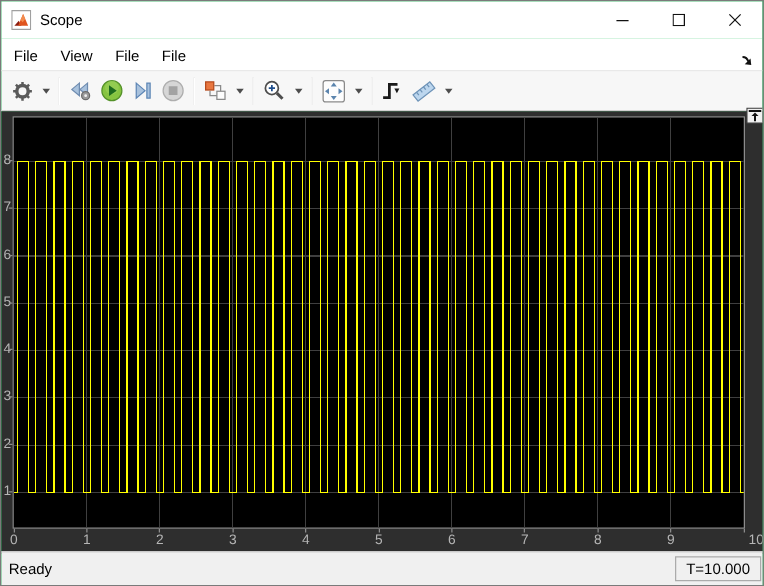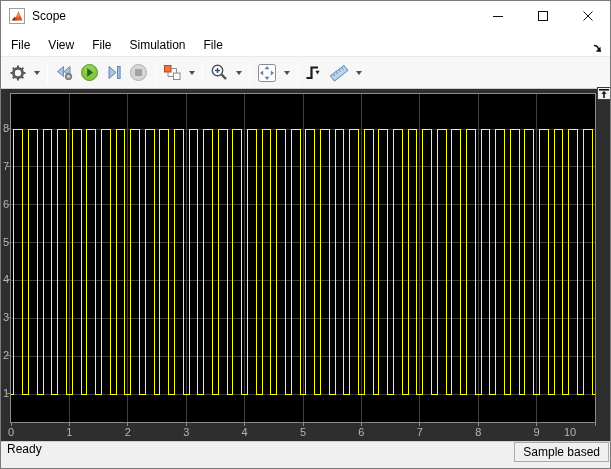--- a/index.html
+++ b/index.html
@@ -34,21 +34,21 @@
   .axes svg { position: absolute; left: 0; top: 0; }
   .xtick { position: absolute; top: 337px; transform: translateX(-50%); font-size: 11px; color: #b5b5b5; }
   .ytick { position: absolute; left: 0; width: 8px; text-align: right; transform: translateY(-50%); font-size: 11px; color: #b5b5b5; }
   .xmark { position: absolute; width: 1px; height: 3px; top: 334px; background: #8c8c8c; }
   .ymark { position: absolute; width: 3px; height: 1px; left: 6px; background: #8c8c8c; }
   .panel-btn { position: absolute; left: 596px; top: -3px; width: 14px; height: 13px; z-index: 5; }
   
   .statusbar {
     position: absolute; left: 0; bottom: 0; width: 611px; height: 27px;
     background: #f0f0f0; border-top: 1px solid #d0d0d0;
-    display: flex; align-items: flex-start; font-size: 12px; color: #000; padding: 0 3px 0 6px;
+    display: flex; align-items: center; font-size: 12px; color: #000; padding: 0 3px 0 6px;
   }
   .status-spacer { flex: 1; }
   .status-cell { border: 1px solid #ababab; background: #f0f0f0; padding: 2px 8px; margin-left: 3px; white-space: nowrap; }
 </style>
 </head>
 <body>
 
 <div class="window">
 
   <div class="titlebar">
@@ -76,21 +76,20 @@
             <line x1="9.5" y1="0.5" x2="0.5" y2="9.5" stroke="#111" stroke-width="1"></line>
           </svg>
       </div>
     </div>
   </div>
 
   <div class="menubar">
     <span class="menu-item">File</span>
     <span class="menu-item">View</span>
     <span class="menu-item">File</span>
-    <span class="menu-item">Simulation</span>
     <span class="menu-item">File</span>
     <div class="dock-btn">
       <svg width="11" height="11" viewBox="0 0 11 11">
         <path d="M2,2.5 C4.5,2.5 6,3.8 6.6,6.2" fill="none" stroke="#111" stroke-width="1.6"></path>
         <polygon points="9,9 3.8,8.4 8.4,3.8" fill="#111"></polygon>
       </svg>
     </div>
   </div>
 
   <div class="toolbar">
@@ -244,21 +243,21 @@
       <span class="xtick" style="left: 302px; color: rgb(181, 181, 181);">5</span>
       <span class="xmark" style="left: 301.5px;"></span>
       <span class="xtick" style="left: 360.4px; color: rgb(181, 181, 181);">6</span>
       <span class="xmark" style="left: 359.9px;"></span>
       <span class="xtick" style="left: 418.8px; color: rgb(181, 181, 181);">7</span>
       <span class="xmark" style="left: 418.3px;"></span>
       <span class="xtick" style="left: 477.2px; color: rgb(181, 181, 181);">8</span>
       <span class="xmark" style="left: 476.7px;"></span>
       <span class="xtick" style="left: 535.6px; color: rgb(181, 181, 181);">9</span>
       <span class="xmark" style="left: 535.1px;"></span>
-      <span class="xtick" style="left: 569px; color: rgb(181, 181, 181);">10</span>
+      <span class="xtick" style="left: 604px; color: rgb(181, 181, 181);">10</span>
       <span class="xmark" style="left: 593.5px;"></span>
       <span class="ytick" style="top: 304px; color: rgb(181, 181, 181);">1</span>
       <span class="ymark" style="top: 304px;"></span>
       <span class="ytick" style="top: 266.143px; color: rgb(181, 181, 181);">2</span>
       <span class="ymark" style="top: 266.143px;"></span>
       <span class="ytick" style="top: 228.286px; color: rgb(181, 181, 181);">3</span>
       <span class="ymark" style="top: 228.286px;"></span>
       <span class="ytick" style="top: 190.429px; color: rgb(181, 181, 181);">4</span>
       <span class="ymark" style="top: 190.429px;"></span>
       <span class="ytick" style="top: 152.571px; color: rgb(181, 181, 181);">5</span>
@@ -267,16 +266,16 @@
       <span class="ymark" style="top: 114.714px;"></span>
       <span class="ytick" style="top: 76.8571px; color: rgb(181, 181, 181);">7</span>
       <span class="ymark" style="top: 76.8571px;"></span>
       <span class="ytick" style="top: 39px; color: rgb(181, 181, 181);">8</span>
       <span class="ymark" style="top: 39px;"></span>
     </div>
 
   <div class="statusbar">
     <span>Ready</span>
     <span class="status-spacer"></span>
-    <span class="status-cell">Sample based</span>
+    <span class="status-cell">T=10.000</span>
   </div>
 
 </div>
 
 </body></html>

